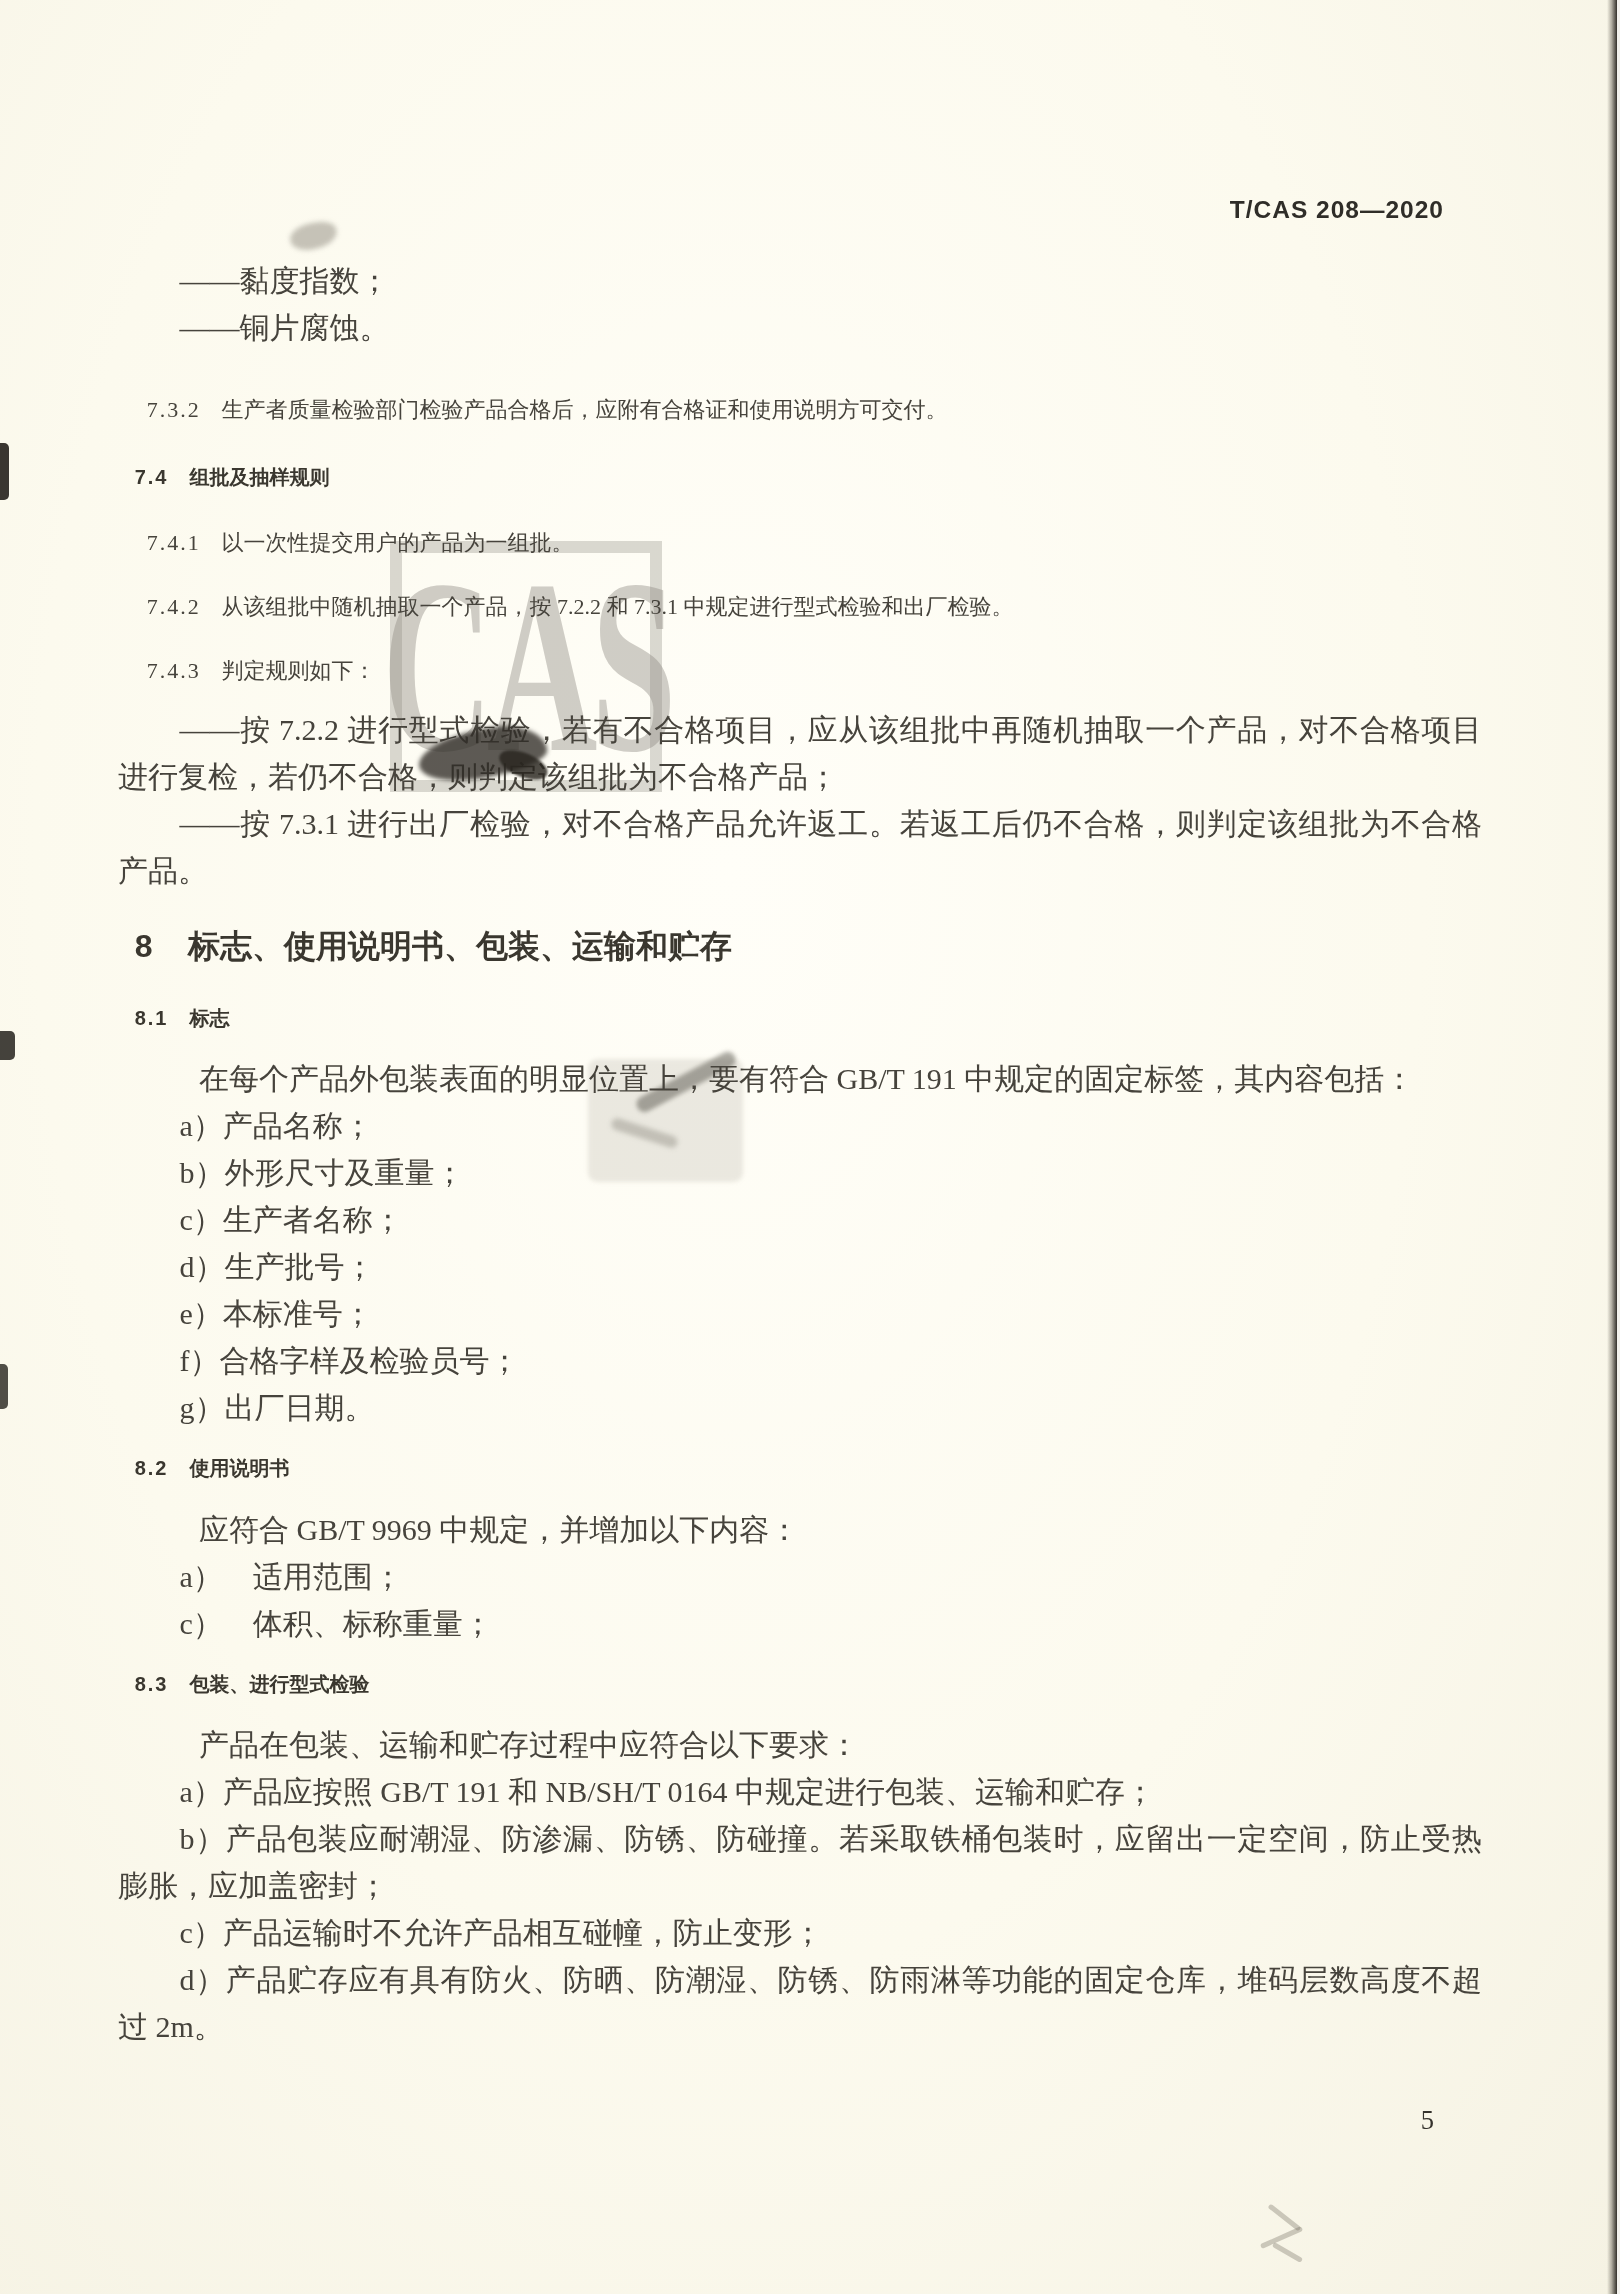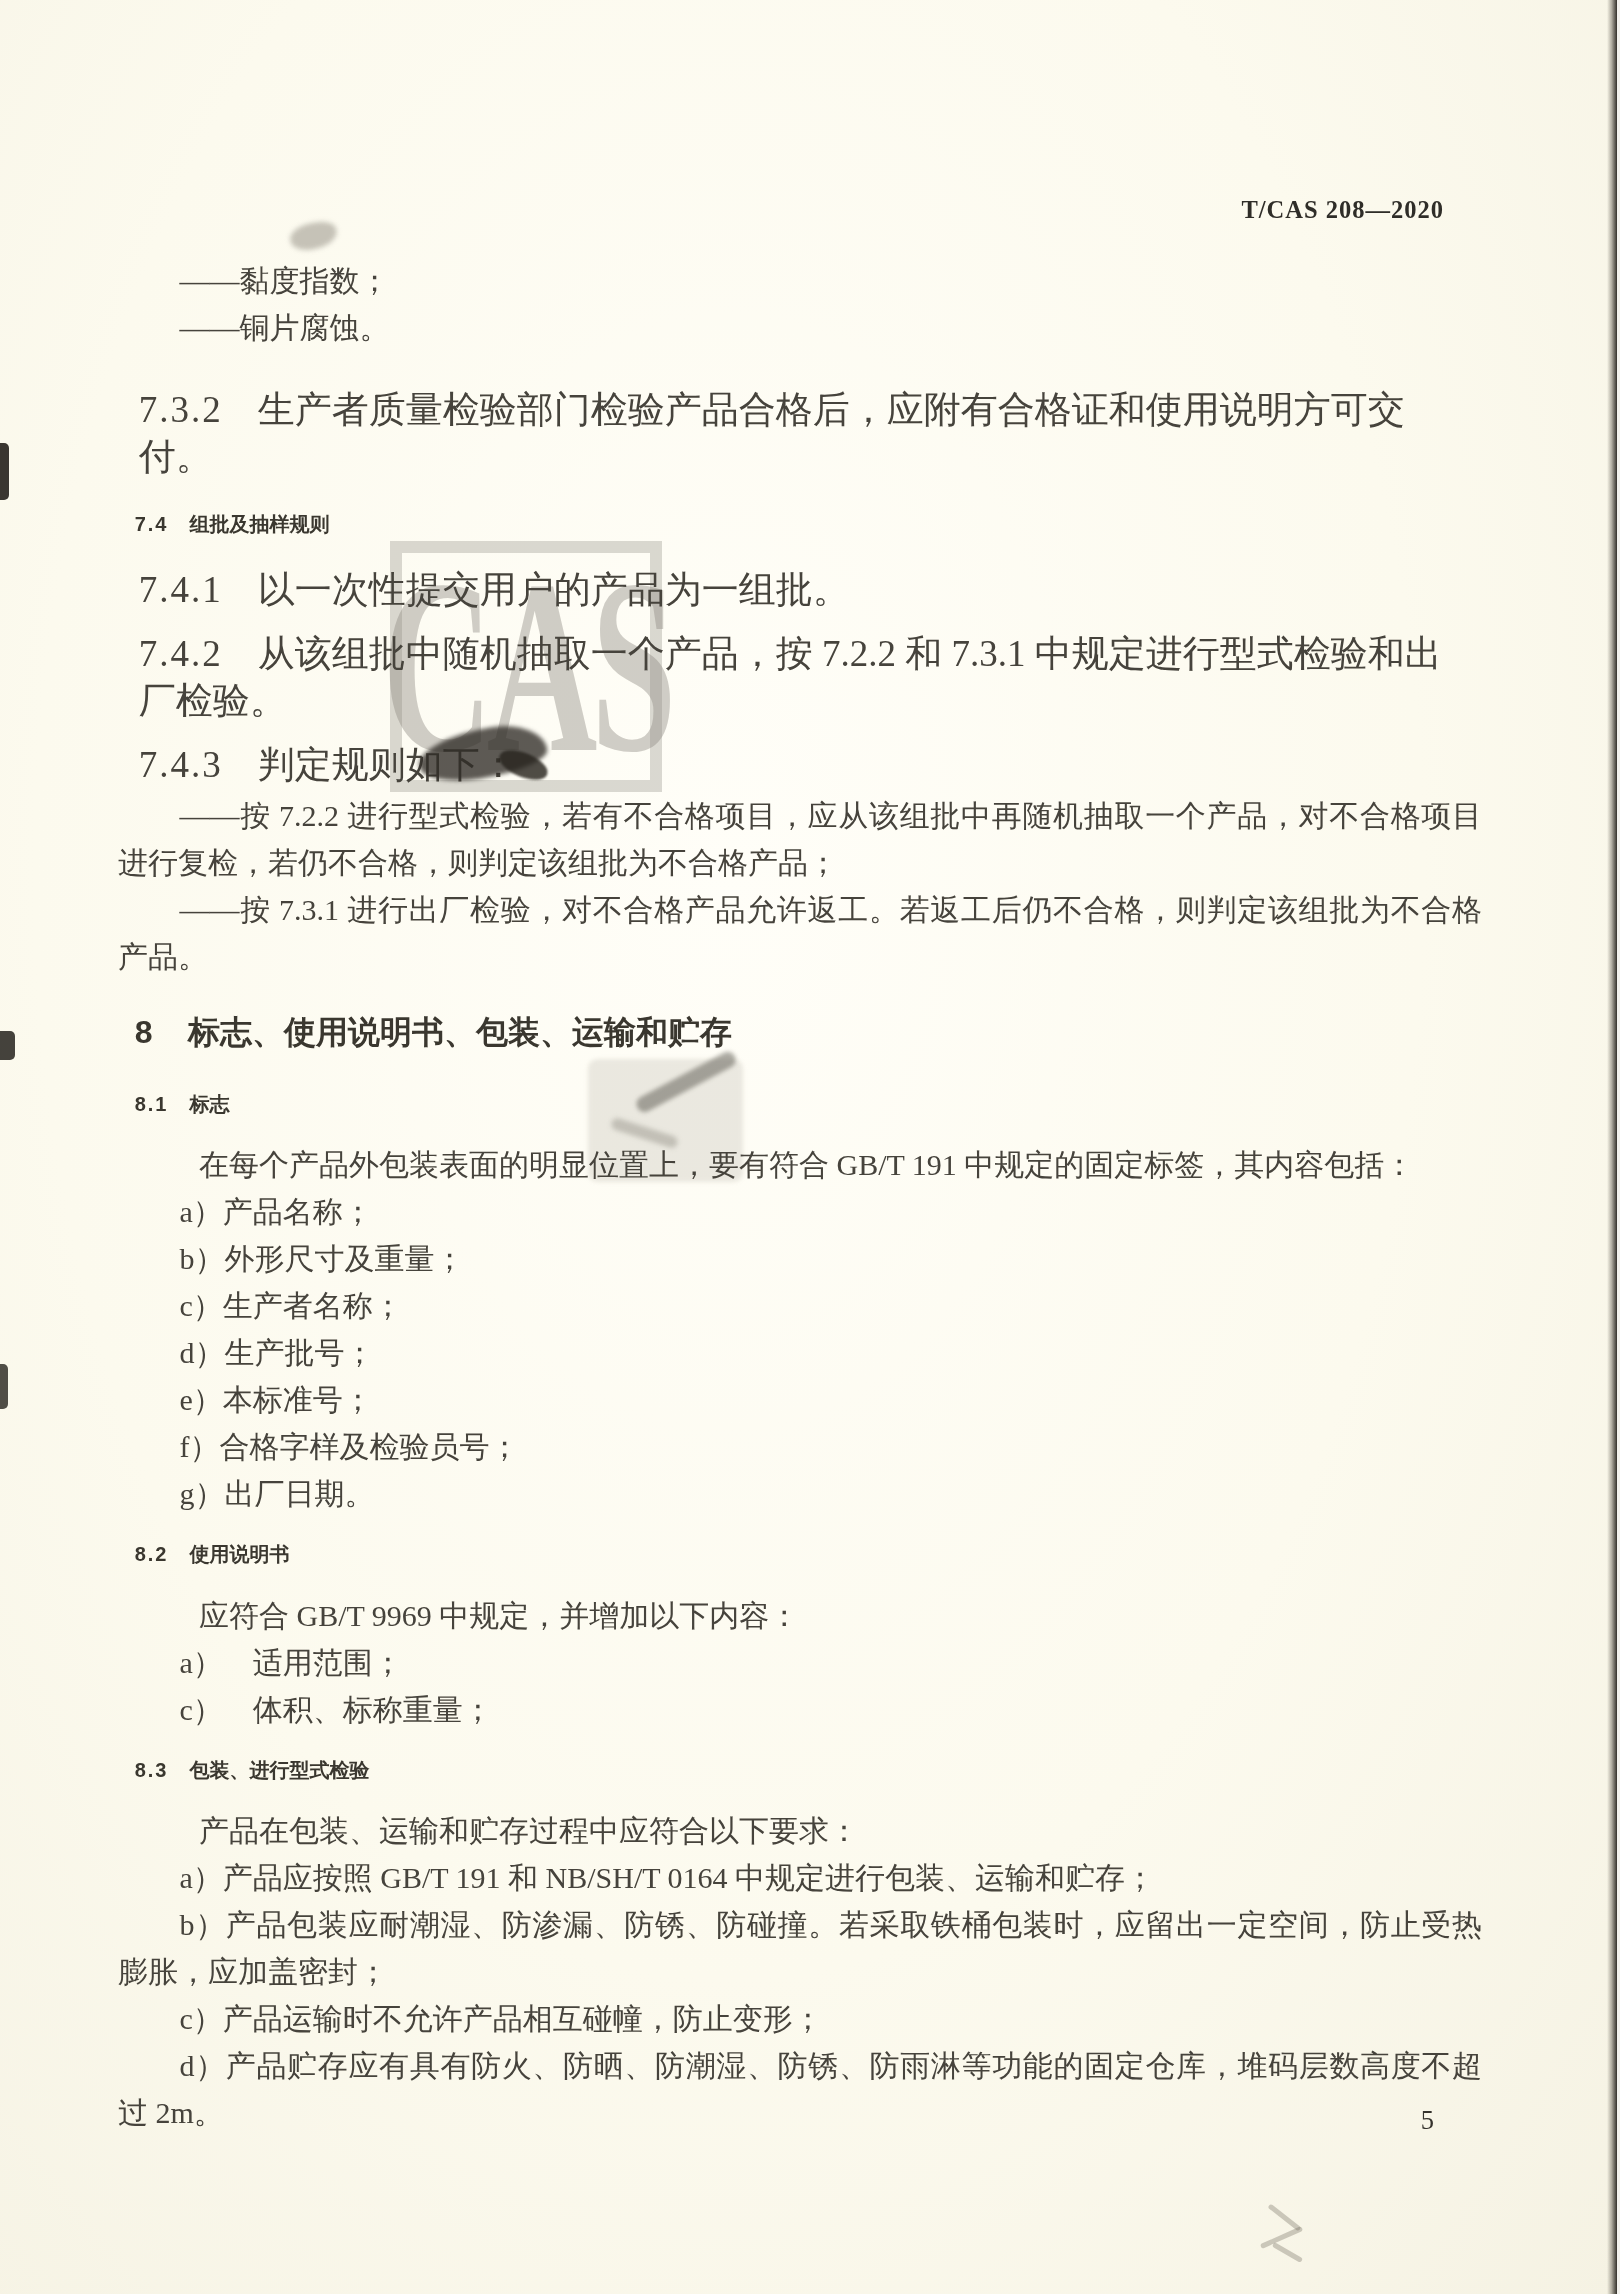--- a/index.html
+++ b/index.html
@@ -41,30 +41,30 @@
   .watermark .wm-text {font-family:"Liberation Serif", serif; font-weight:bold;
     font-size:247px; line-height:1; color:rgba(142,139,131,0.42);
     transform:scaleX(0.62); letter-spacing:-9.8px; white-space:nowrap;}
   .ink-blot {position:absolute; left:418px; top:729px; width:129px; height:49px;
     background:rgba(48,44,38,0.78); border-radius:60% 40% 55% 45% / 55% 62% 38% 45%;
     transform:rotate(-9deg); filter:blur(2px); z-index:3;}
   .ink-blot-b {position:absolute; left:498px; top:753px; width:51px; height:23.5px;
     background:rgba(40,36,30,0.82); border-radius:50%; transform:rotate(22deg); filter:blur(1px); z-index:3;}
   
   .header-stamp {position:absolute; top:196px; right:176px; z-index:4;
-    font-family:Liberation Serif, serif; font-weight:bold; font-size:24.5px;
+    font-family:Liberation Sans, sans-serif; font-weight:bold; font-size:24.5px;
     letter-spacing:1px; color:#2f2d28;}
   .page-number {position:absolute; top:2105px; right:186px; z-index:4;
     font-size:26.5px; color:#34322c;}
   
   .content {position:absolute; left:118px; top:257px; width:1364px; z-index:2;}
   .para {margin:0; font-size:30px; line-height:47px; text-align:justify; color:#46433c;}
   .indent {text-indent:2.05em;}
   .indent-wide {text-indent:2.7em;}
-  .clause {margin:4px; padding-left:16.7px; font-size:37px; line-height:47px; color:#46433c;}
+  .clause {margin:12px; padding-left:16.7px; font-size:22px; line-height:47px; color:#46433c;}
   .clause .num {margin-right:0.95em; letter-spacing:2px;}
   .sec-head {margin:0; padding-left:16.7px; font-family:"Liberation Sans", sans-serif;
     font-weight:bold; font-size:20px; line-height:47px; color:#3a372f;}
   .sec-head .num {margin-right:1.05em; letter-spacing:2px;}
   .chap-head {font-size:32px;}
   .gap17 {margin-top:16.7px;} .gap19 {margin-top:18.6px;} .gap21 {margin-top:20.6px;}
   .gap13 {margin-top:12.7px;} .gap14 {margin-top:13.7px;} .gap15 {margin-top:14.7px;}
   .gap26 {margin-top:25.5px;} .gap30 {margin-top:29px;} .gap36 {margin-top:35px;}
 </style>
 </head>

